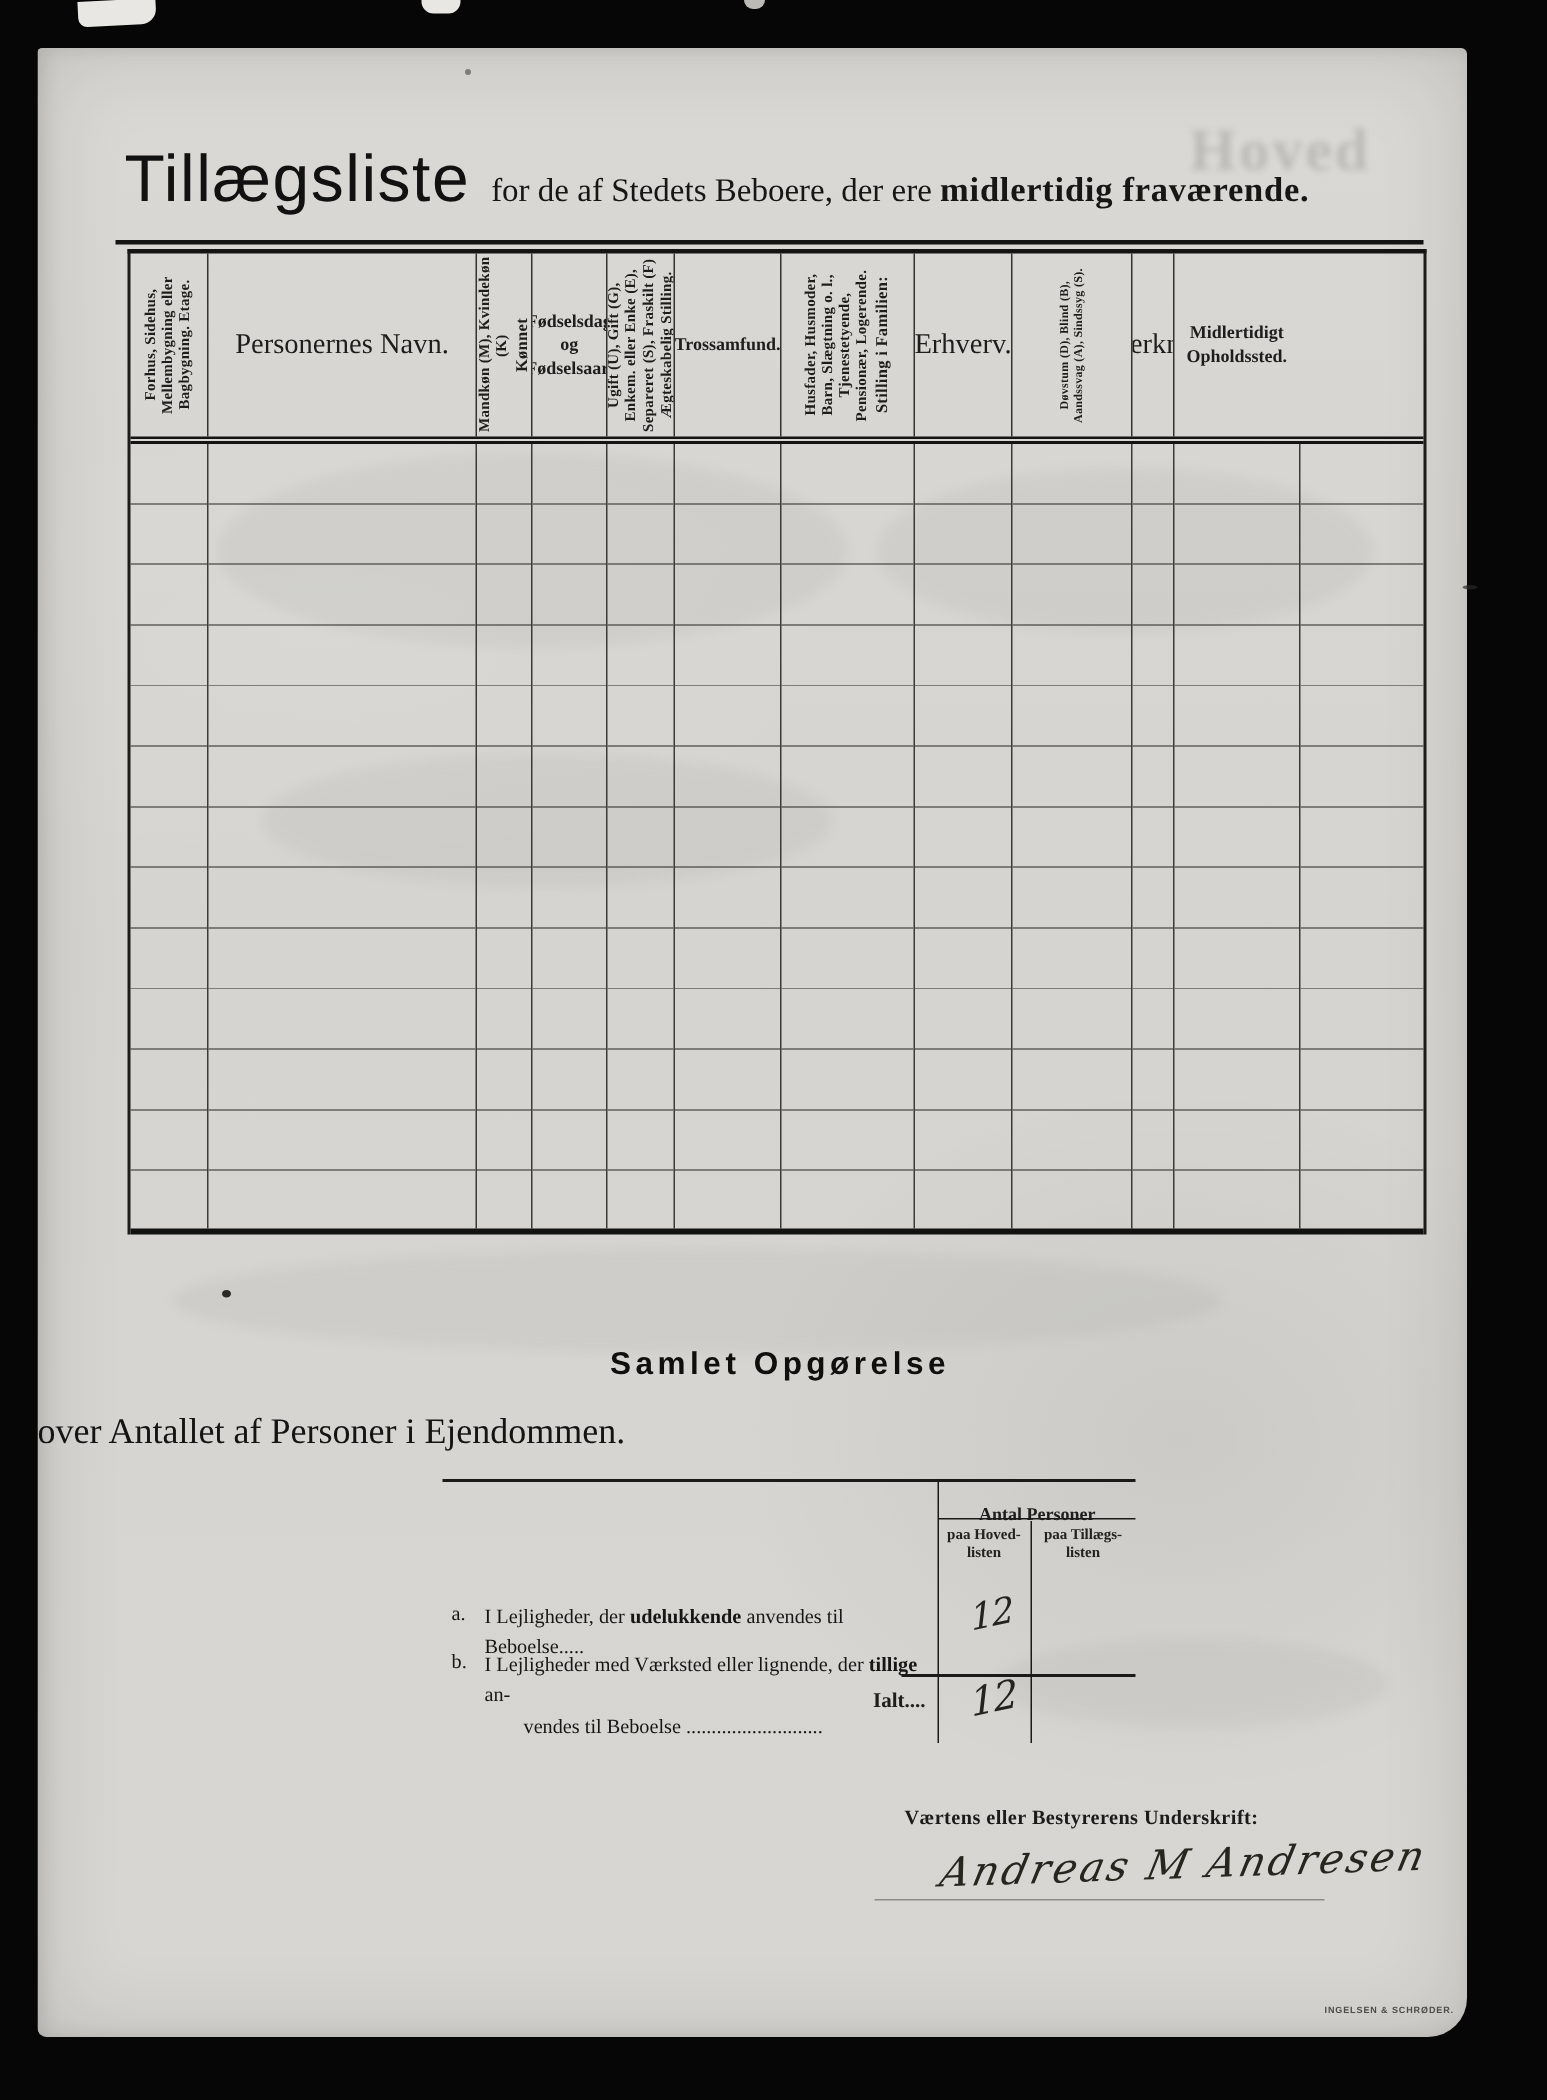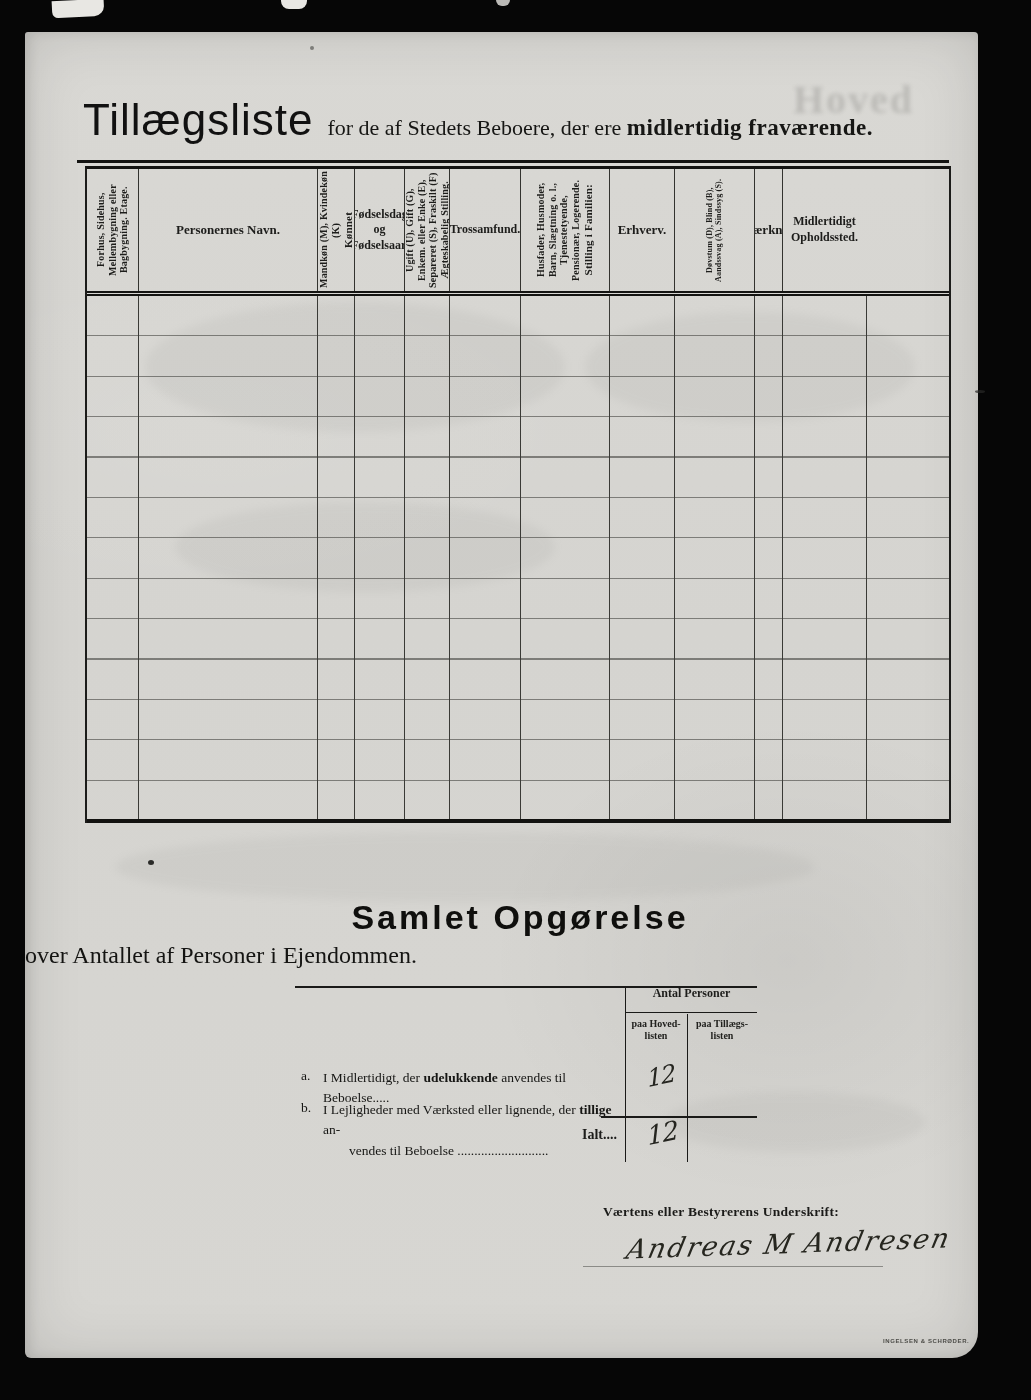--- a/index.html
+++ b/index.html
@@ -53,53 +53,53 @@
     position:absolute;left:60px;top:134px;width:862px;
     border-left:2px solid #1c1c1a;border-right:2px solid #1c1c1a;
     border-top:3px solid #141412;
   }
   .grid{display:grid;grid-template-columns:51px 179px 37px 50px 45px 71px 89px 65px 80px 28px 84px 83px;}
   .hcell{
     border-left:1px solid #33332f;display:flex;align-items:center;justify-content:center;
     text-align:center;height:122px;overflow:hidden;padding:2px 1px;box-sizing:border-box;
   }
   .hcell:first-child{border-left:none;}
-  .hlabel{font-weight:bold;font-size:13px;line-height:1.35;}
+  .hlabel{font-weight:normal;font-size:19px;line-height:1.35;}
   .hlabel-sm{font-weight:bold;font-size:12px;line-height:1.3;}
   .vert{
     writing-mode:vertical-rl;transform:rotate(180deg);
     font-weight:bold;font-size:10px;line-height:1.15;letter-spacing:.2px;
     max-height:118px;text-align:center;
   }
   .vert2{display:flex;flex-direction:row;align-items:center;gap:1px;}
   .header-divider{height:5px;background:linear-gradient(to bottom,#141412 0 2px,transparent 2px 3px,#141412 3px 5px);}
   .tbody{height:523px;border-bottom:4px solid #121210;}
   .bcell{
     border-left:1px solid #3a3a36;height:523px;
     background:repeating-linear-gradient(to bottom,
       transparent 0px, transparent 39.2px,
       rgba(52,52,48,.55) 39.2px, rgba(52,52,48,.55) 40.4px);
   }
   .bcell:first-child{border-left:none;}
 
   
   .summary-title{
     position:absolute;left:0;top:866px;width:990px;text-align:center;
-    font-family:"Liberation Sans",sans-serif;font-weight:bold;font-size:34px;
+    font-family:"Liberation Sans",sans-serif;font-weight:bold;font-size:21px;
     letter-spacing:3px;color:#0f0f0d;
   }
   .summary-sub{
     position:absolute;left:0;top:910px;width:990px;
     font-size:24px;color:#141412;
   }
   .sumtable{position:absolute;left:270px;top:954px;width:462px;height:176px;}
   .sum-topline{position:absolute;left:0;top:0;width:462px;height:2px;background:#1a1a18;}
   .sum-vline{position:absolute;left:330px;top:0;width:1px;height:176px;background:#1a1a18;}
   .sum-subvline{position:absolute;left:392px;top:28px;width:1px;height:148px;background:#1a1a18;}
-  .antal-header{position:absolute;left:331px;top:0;width:131px;text-align:center;font-size:12px;font-weight:bold;}
+  .antal-header{position:absolute;left:331px;top:16px;width:131px;text-align:center;font-size:12px;font-weight:bold;}
   .antal-underline{position:absolute;left:331px;top:26px;width:131px;height:1px;background:#1a1a18;}
   .subcol{position:absolute;top:32px;text-align:center;font-size:10px;line-height:1.2;font-weight:bold;color:#22221f;}
   .subcol.hoved{left:333px;width:56px;}
   .subcol.till{left:395px;width:64px;}
   .sumrow{position:absolute;font-size:13.5px;color:#161614;}
   .rowletter{position:absolute;left:6px;width:18px;}
   .rowtext{position:absolute;left:28px;width:296px;line-height:1.5;}
   .ialt-line{position:absolute;left:306px;top:130px;width:156px;height:2px;background:#1a1a18;}
   .ialt-label{position:absolute;left:210px;top:141px;width:112px;text-align:right;font-weight:bold;font-size:14px;}
   .handnum{
@@ -215,21 +215,21 @@
     <div class="sum-topline"></div>
     <div class="sum-vline"></div>
     <div class="antal-header">Antal Personer</div>
     <div class="antal-underline"></div>
     <div class="sum-subvline"></div>
     <div class="subcol hoved">paa Hoved-listen</div>
     <div class="subcol till">paa Tillægs-listen</div>
 
     <div class="sumrow" style="top:82px;">
       <span class="rowletter">a.</span>
-      <span class="rowtext"><span>I Midlertidigt, der </span><b>udelukkende</b><span> anvendes til Beboelse.....</span></span>
+      <span class="rowtext"><span>I Lejligheder, der </span><b>udelukkende</b><span> anvendes til Beboelse.....</span></span>
     </div>
     <div class="sumrow" style="top:114px;">
       <span class="rowletter">b.</span>
       <span class="rowtext"><span>I Lejligheder med Værksted eller lignende, der </span><b>tillige</b><span> an-</span><br><span style="margin-left:26px;">vendes til Beboelse ...........................</span></span>
     </div>
 
     <div class="handnum hn-a">12</div>
     <div class="ialt-line"></div>
     <div class="ialt-label">Ialt....</div>
     <div class="handnum hn-total">12</div>

